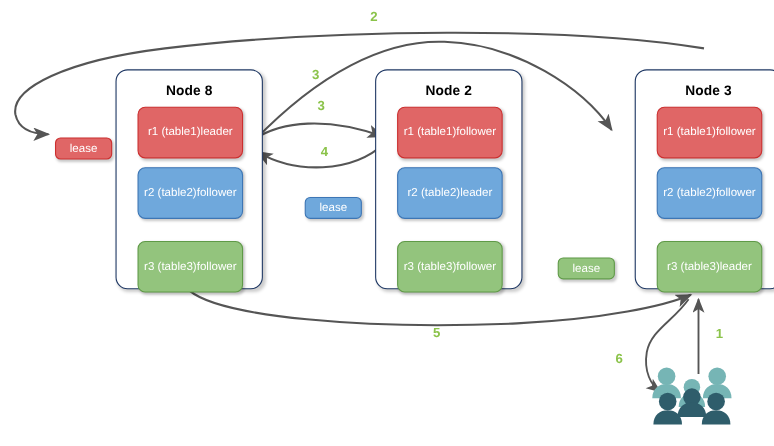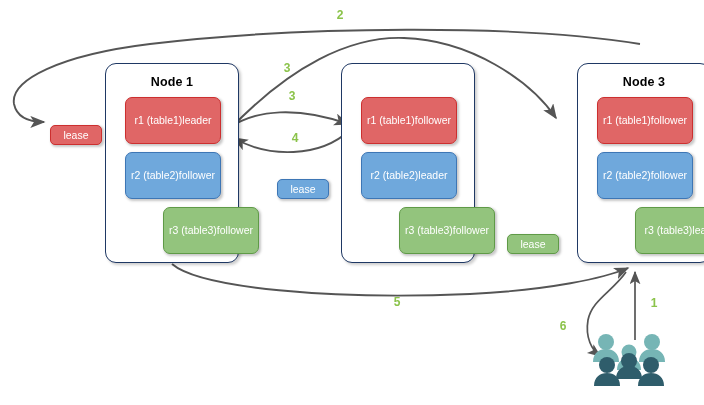--- a/index.html
+++ b/index.html
@@ -56,21 +56,21 @@
     font-size: 10.5px;
     line-height: 13px;
     box-shadow: 1.5px 1.5px 2.5px rgba(0,0,0,0.22);
   }
   .replica .ln { display: block; }
   .rep-red   { background: #e06666; border: 1.3px solid #cc2f2f; }
   .rep-blue  { background: #6fa8dc; border: 1.3px solid #3d76b5; }
   .rep-green { background: #93c47d; border: 1.3px solid #5f9a47; }
   .rep-r1 { top: 33px; }
   .rep-r2 { top: 88px; }
-  .rep-r3 { top: 143px; margin-left: 38px; }
+  .rep-r3 { top: 155px; }
 
   .lease {
     position: absolute;
     box-sizing: border-box;
     border-radius: 5px;
     display: flex;
     align-items: center;
     justify-content: center;
     color: #ffffff;
     font-size: 10.5px;
@@ -120,36 +120,37 @@
     <path d="M 350,130 C 320,158 268,158 234,138" fill="none" stroke="#555555" stroke-width="1.9" marker-end="url(#ah)"></path>
 
     <path d="M 172,264 C 200,288 330,300 470,294 C 550,290 605,278 628,268" fill="none" stroke="#555555" stroke-width="1.9" marker-end="url(#ah)"></path>
 
     <path d="M 635,340 L 635,272" fill="none" stroke="#555555" stroke-width="1.7" marker-end="url(#ah)"></path>
 
     <path d="M 626,272 C 612,292 592,300 588,320 C 585,338 592,350 600,356" fill="none" stroke="#555555" stroke-width="1.7" marker-end="url(#ah)"></path>
   </svg>
 
   <div class="node-box" style="left:105px; top:63px; width:134px; height:200px;">
-    <div class="node-title">Node 1</div>
+    <div class="node-title">Node 8</div>
     <div class="replica rep-red rep-r1">
       <span class="ln">r1 (table1)</span>
       <span class="ln">leader</span>
     </div>
     <div class="replica rep-blue rep-r2">
       <span class="ln">r2 (table2)</span>
       <span class="ln">follower</span>
     </div>
     <div class="replica rep-green rep-r3">
       <span class="ln">r3 (table3)</span>
       <span class="ln">follower</span>
     </div>
   </div>
 
   <div class="node-box" style="left:341px; top:63px; width:134px; height:200px;">
+    <div class="node-title">Node 2</div>
     <div class="replica rep-red rep-r1">
       <span class="ln">r1 (table1)</span>
       <span class="ln">follower</span>
     </div>
     <div class="replica rep-blue rep-r2">
       <span class="ln">r2 (table2)</span>
       <span class="ln">leader</span>
     </div>
     <div class="replica rep-green rep-r3">
       <span class="ln">r3 (table3)</span>

